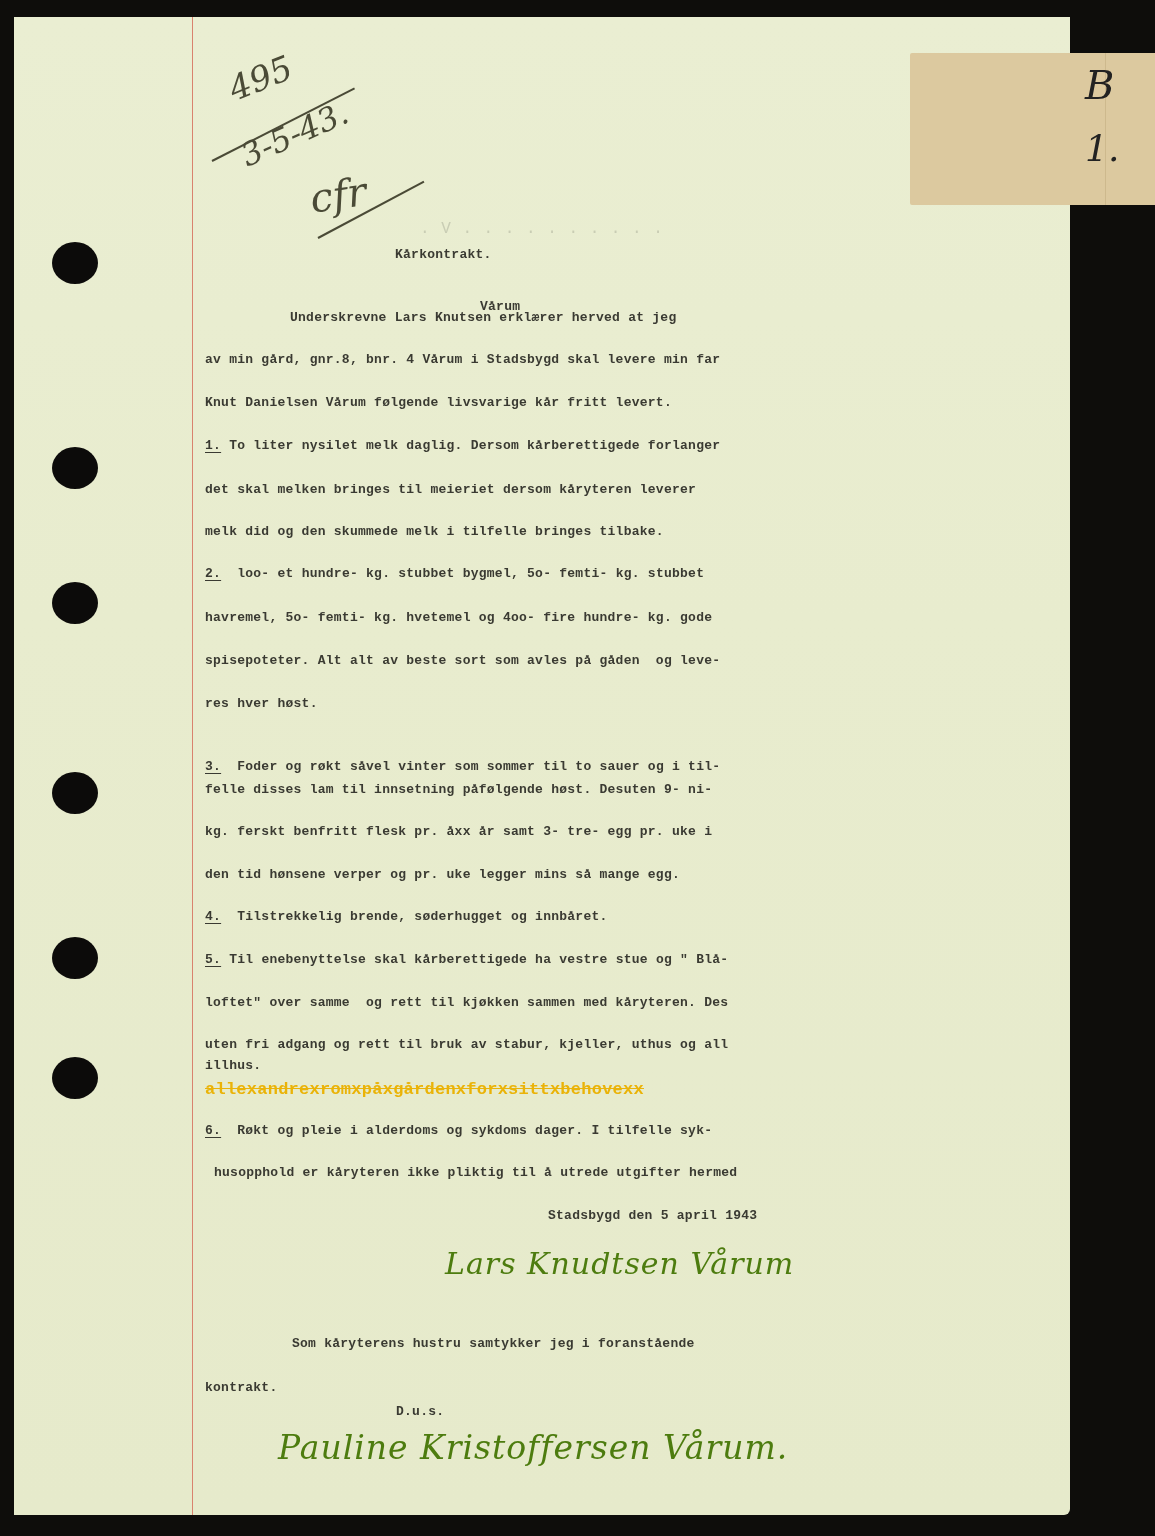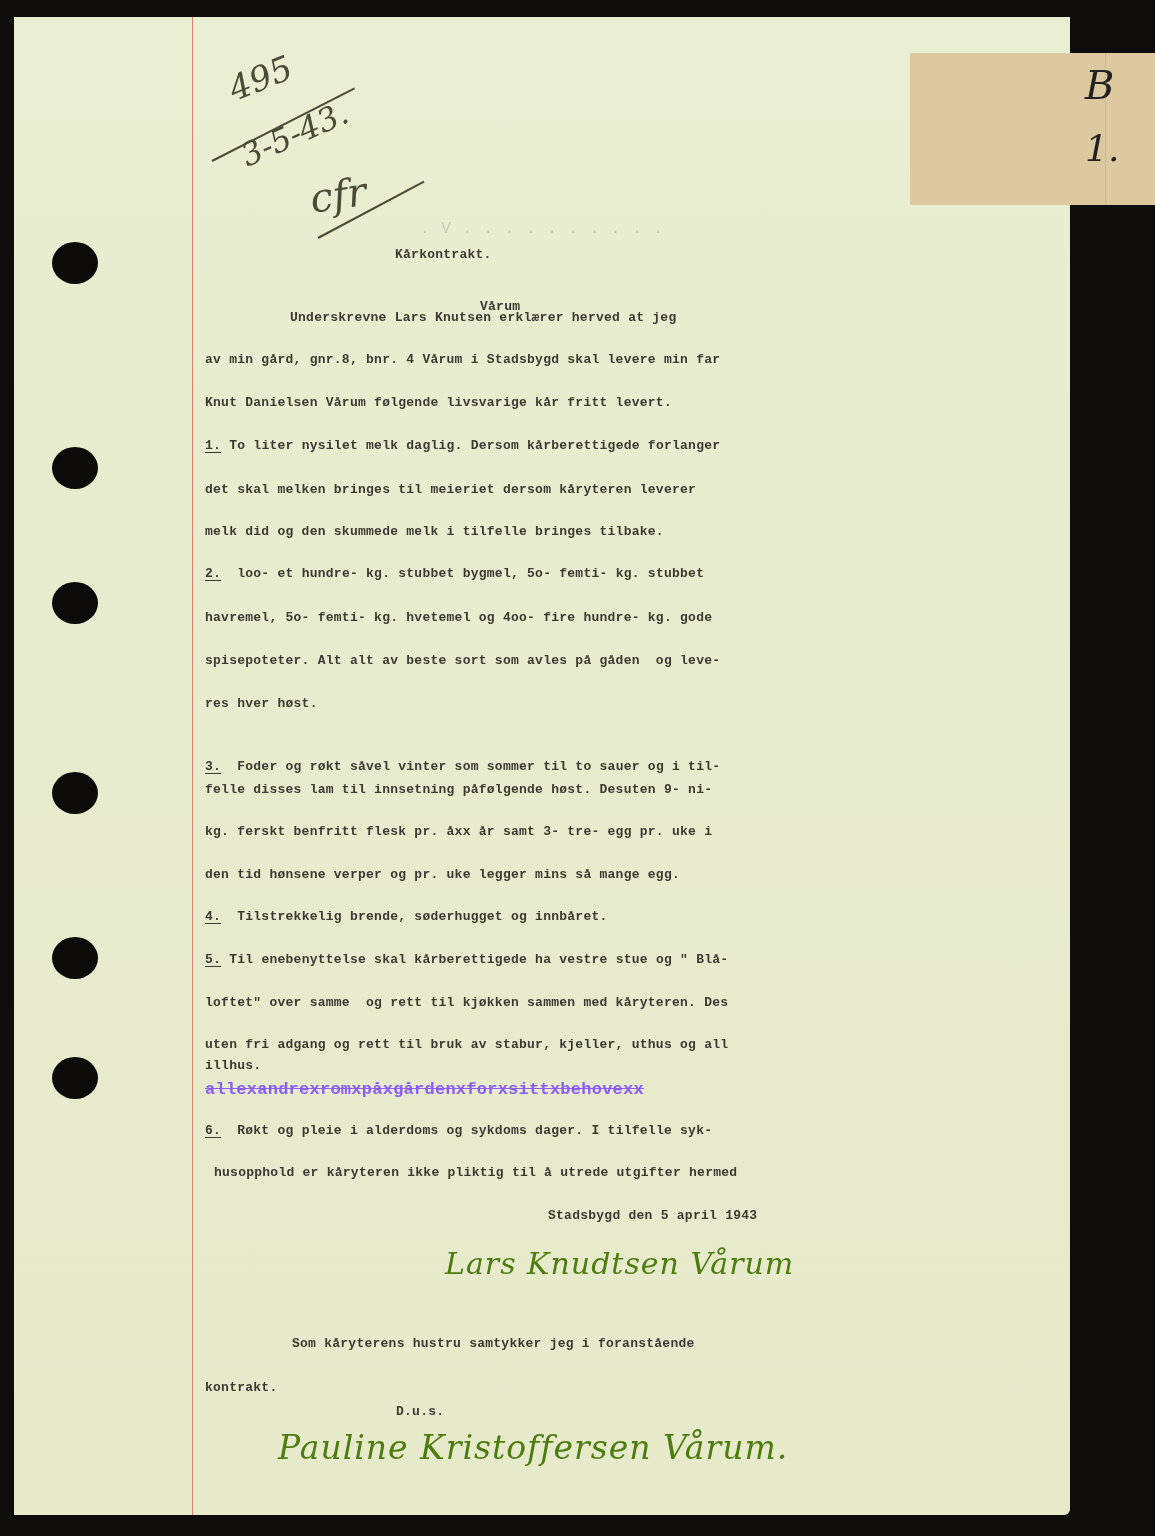--- a/index.html
+++ b/index.html
@@ -31,21 +31,21 @@
   }
   .hw {
     position:absolute; font-family:"DejaVu Serif", serif; font-style:italic; color:#4a4a36;
   }
   .stroke { position:absolute; height:2px; background:#4a4a36; transform-origin:left center; }
   .typed {
     position:absolute; left:205px; font-family:"Liberation Mono","DejaVu Sans Mono",monospace;
     font-weight:bold; font-size:13px; color:#3a3a32; white-space:pre; letter-spacing:0.25px;
   }
   .typed .num { text-decoration:underline; text-underline-offset:3px; }
-  .struck { text-decoration: line-through; color:#8b5cf6; }
+  .struck { text-decoration: line-through; color:#eab308; }
   .ghost {
     position:absolute; left:420px; top:220px; font-family:"Liberation Mono",monospace; font-size:16px;
     color:#c9cdb4; letter-spacing:1px;
   }
   .sig {
     position:absolute; font-family:"DejaVu Serif", serif; font-style:italic; color:#4d7c0f; font-size:30px;
     letter-spacing:1px;
   }
 </style>
 </head>

